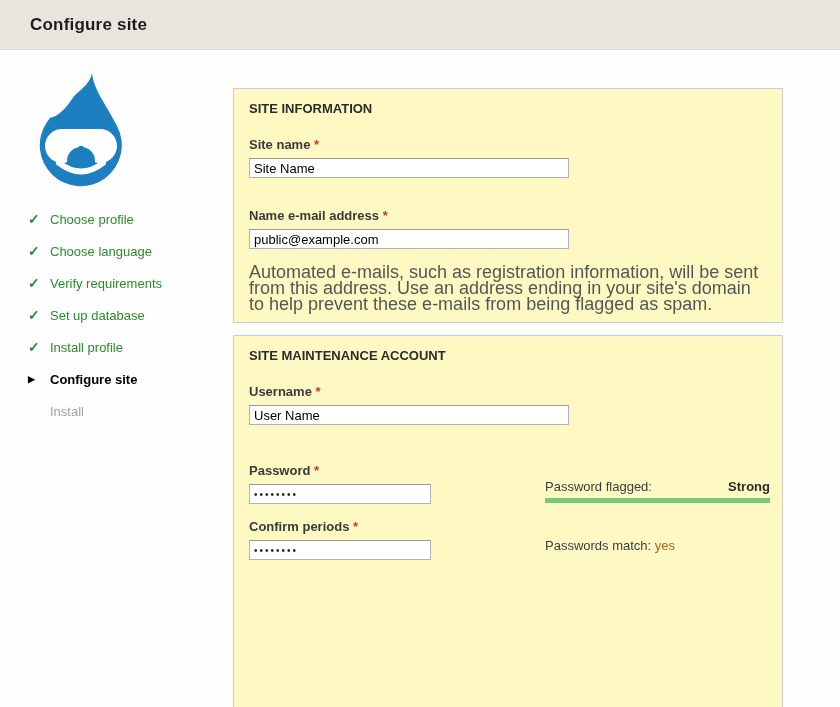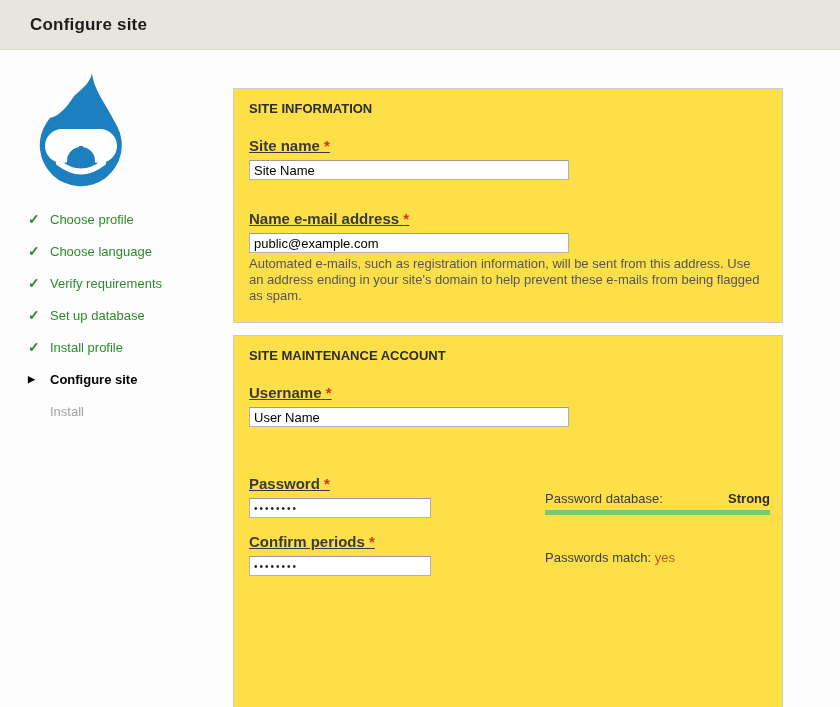--- a/index.html
+++ b/index.html
@@ -21,38 +21,38 @@
   ul.steps li{display:flex;align-items:center;height:14px;margin-bottom:18px;font-size:13px;}
   .mark{width:22px;flex:none;display:inline-block;}
   li.done{color:#2e8b2e;}
   li.done .mark{color:#2e8b2e;font-weight:bold;font-size:14px;line-height:14px;}
   li.current{color:#000;font-weight:bold;}
   li.current .mark{font-size:9px;color:#000;}
   li.pending{color:#a3a3a3;padding-left:22px;}
   
   .main{padding-top:38px;}
   .fieldset{
-    width:550px;box-sizing:border-box;background:#fde047;
+    width:550px;box-sizing:border-box;background:#fef9c3;
     border:1px solid #cccccc;padding:10px 15px 28px 15px;margin-bottom:12px;overflow:hidden;
   }
   .fieldset.fs1{height:235px;}
   .fieldset.fs2{height:392px;}
   .legend{font-weight:bold;font-size:13px;color:#2b2b2b;padding-top:2px;}
   .form-item{margin-top:21px;}
   .form-item.gap-lg{margin-top:30px;}
-  label{display:block;font-weight:bold;color:#3a3a3a;margin-bottom:6px;font-size:15px;text-decoration:underline;}
+  label{display:block;font-weight:bold;color:#3a3a3a;margin-bottom:6px;font-size:13px;}
   .req{color:#d93025;font-weight:bold;}
   input.text{
     width:320px;height:20px;box-sizing:border-box;border:1px solid #b3b3b3;border-top-color:#9a9a9a;
     padding:2px 4px;font-family:"Liberation Sans",sans-serif;font-size:13px;color:#000;background:#fff;
   }
   input.pw{width:182px;font-size:10px;letter-spacing:2px;color:#222;}
-  .desc{color:#565656;font-size:13px;line-height:16px;margin-top:3px;max-width:515px;}
+  .desc{color:#565656;font-size:18px;line-height:16px;margin-top:15px;max-width:515px;}
   
-  .pw-grid{display:flex;margin-top:48px;justify-content:space-between;}
+  .pw-grid{display:flex;margin-top:38px;justify-content:space-between;}
   .pw-left{width:250px;flex:none;}
   .pw-left .confirm-item{margin-top:15px;}
   .pw-right{width:225px;flex:none;margin-left:46px;padding-top:16px;}
   .strength-row{display:flex;justify-content:space-between;align-items:baseline;color:#3d3d3d;}
   .strength-row .level{font-weight:bold;color:#2b2b2b;}
   .strength-track{height:5px;margin-top:4px;background:#e8e8e8;}
   .strength-fill{height:5px;}
   .match-row{margin-top:35px;color:#3d3d3d;}
   .match-val{color:#b45d17;}
 </style>
@@ -140,21 +140,21 @@
             <input class="text pw" type="text" value="••••••••" style="">
           </div>
           <div class="confirm-item">
             <label><span>Confirm periods</span> <span class="req">*</span></label>
             <input class="text pw" type="text" value="••••••••" style="">
           </div>
         </div>
 
         <div class="pw-right">
           <div class="strength-row">
-            <span>Password database:</span>
+            <span>Password flagged:</span>
             <span class="level">Strong</span>
           </div>
           <div class="strength-track">
             <div class="strength-fill" style="width:100%;background:#77c87a"></div>
           </div>
           <div class="match-row">
             <span>Passwords match:</span>
             <span class="match-val">yes</span>
           </div>
         </div>

